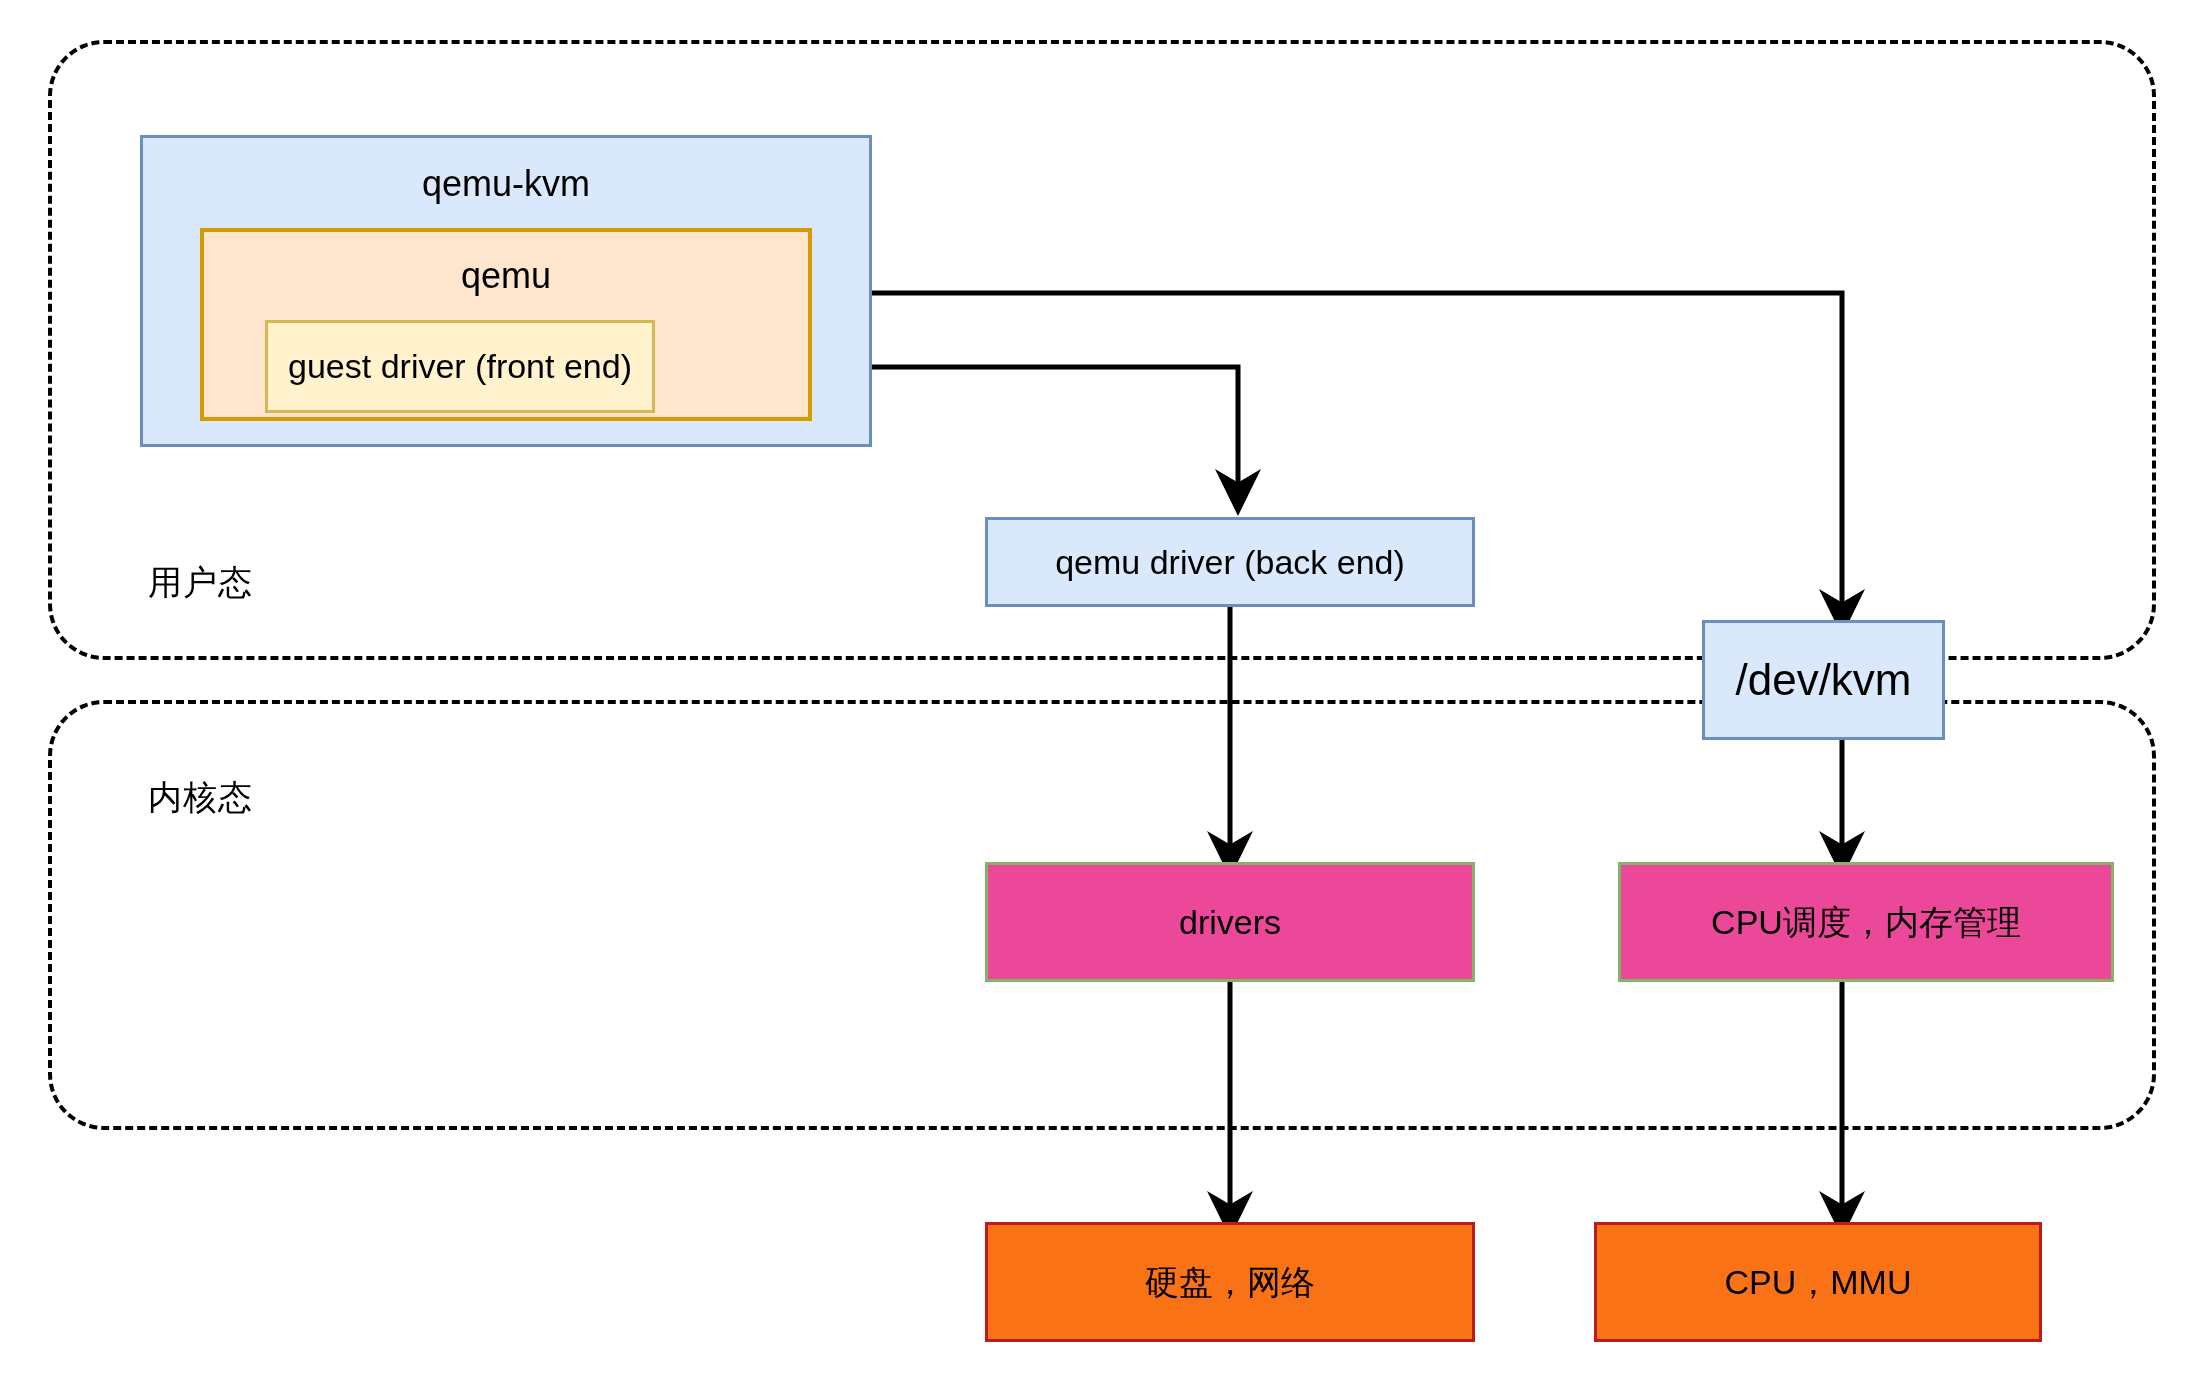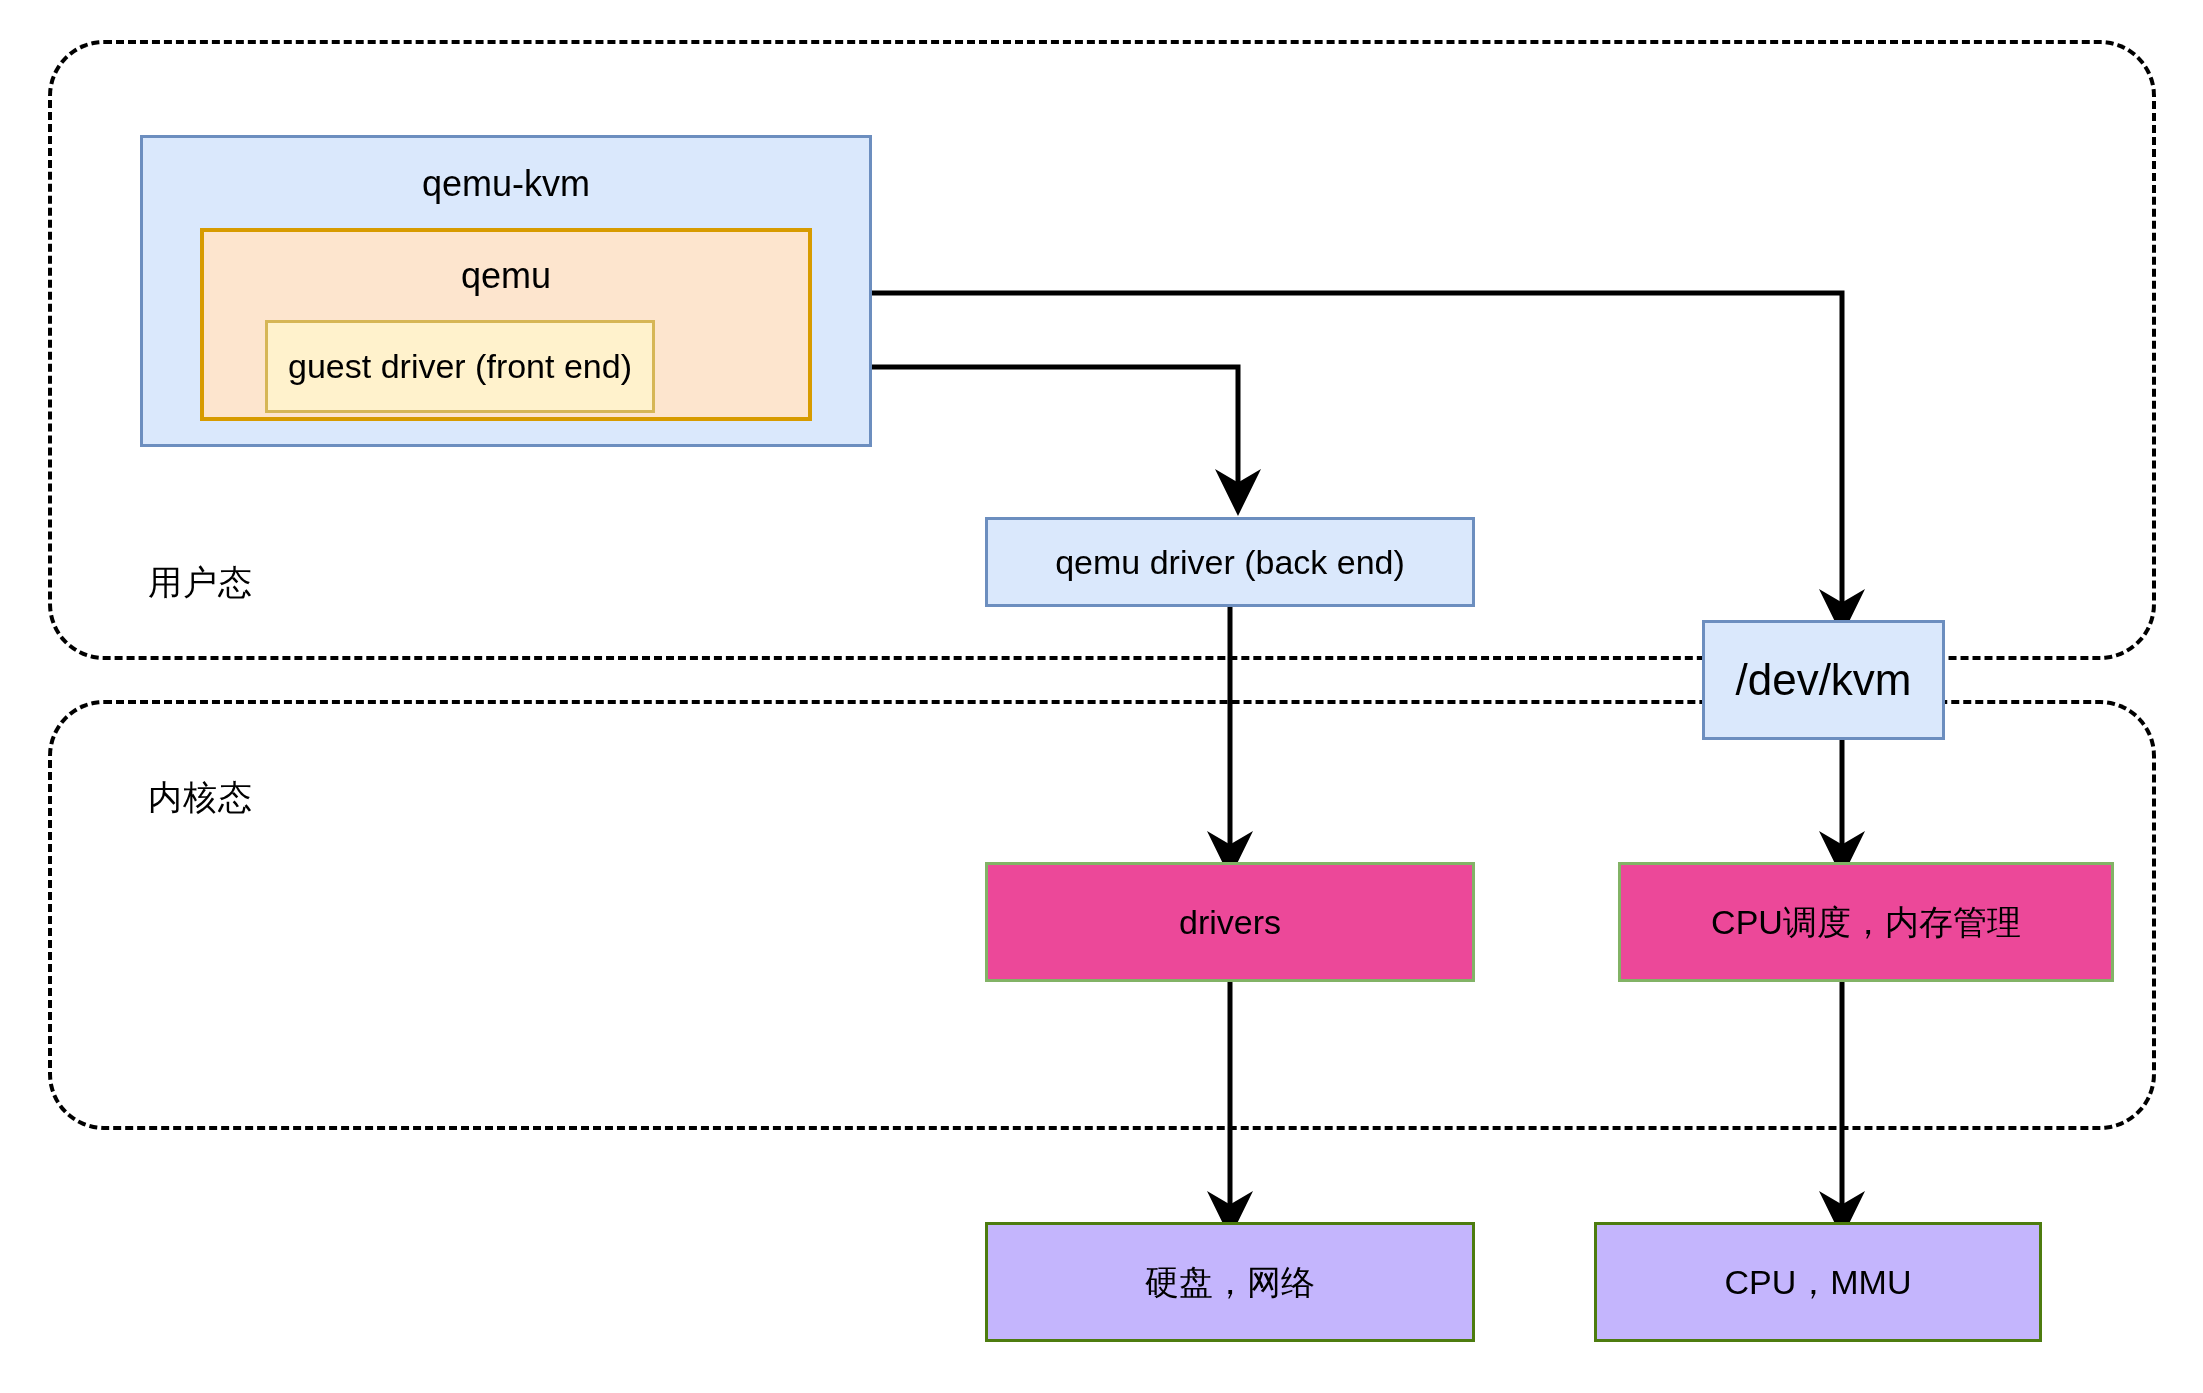--- a/index.html
+++ b/index.html
@@ -68,22 +68,22 @@
   }
   .box-yellow {
     background: #fff2cc;
     border: 3px solid #d6b656;
   }
   .box-green {
     background: #ec4899;
     border: 3px solid #82b366;
   }
   .box-red {
-    background: #c4b5fd;
-    border: 3px solid #4d7c0f;
+    background: #f97316;
+    border: 3px solid #b91c1c;
   }
 
   
   #node-qemu-kvm   { left: 140px;  top: 135px;  width: 732px; height: 312px;  font-size: 36px; align-items: flex-start; padding-top: 24px; }
   #node-guest      { left: 200px;  top: 228px;  width: 612px; height: 193px;  font-size: 36px; align-items: flex-start; padding-top: 22px; }
   #node-guest-drv  { left: 265px;  top: 320px;  width: 390px; height: 93px;   font-size: 34px; }
   #node-qemu-drv   { left: 985px;  top: 517px;  width: 490px; height: 90px;   font-size: 34px; }
   #node-devkvm     { left: 1702px; top: 620px;  width: 243px; height: 120px;  font-size: 44px; }
   #node-drivers    { left: 985px;  top: 862px;  width: 490px; height: 120px;  font-size: 34px; }
   #node-cpusched   { left: 1594px; top: 862px;  width: 496px; height: 120px;  font-size: 34px; margin-left: 24px; }

